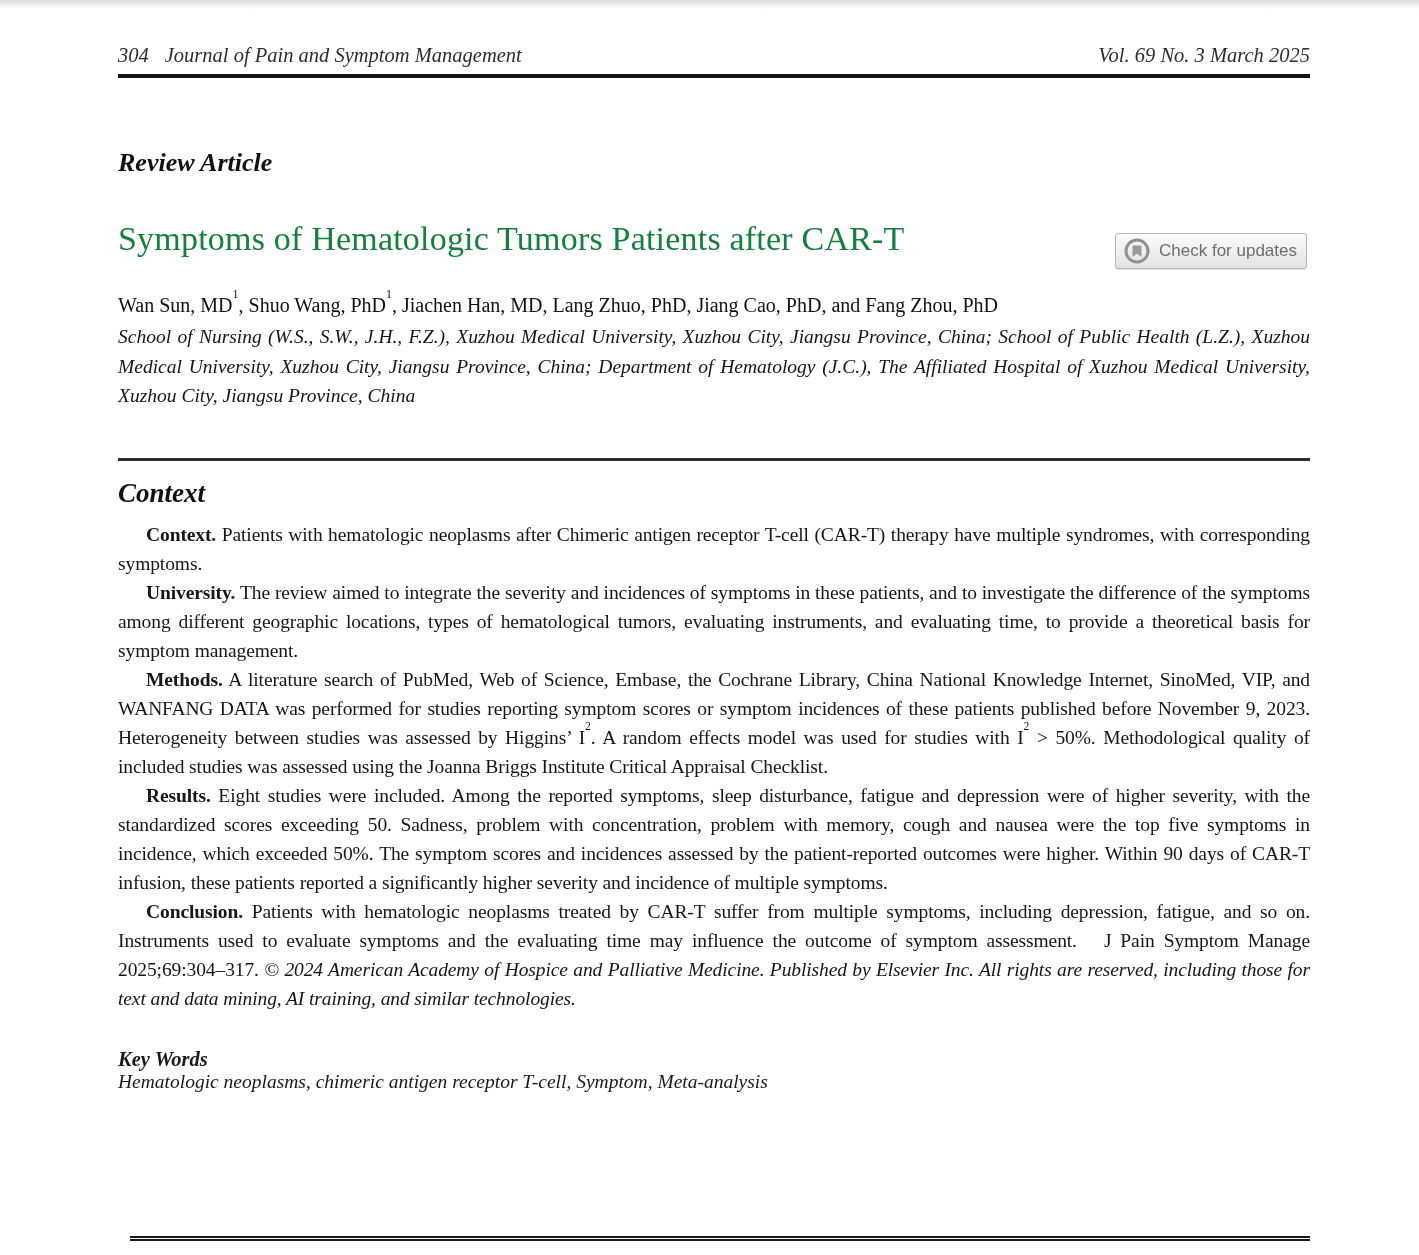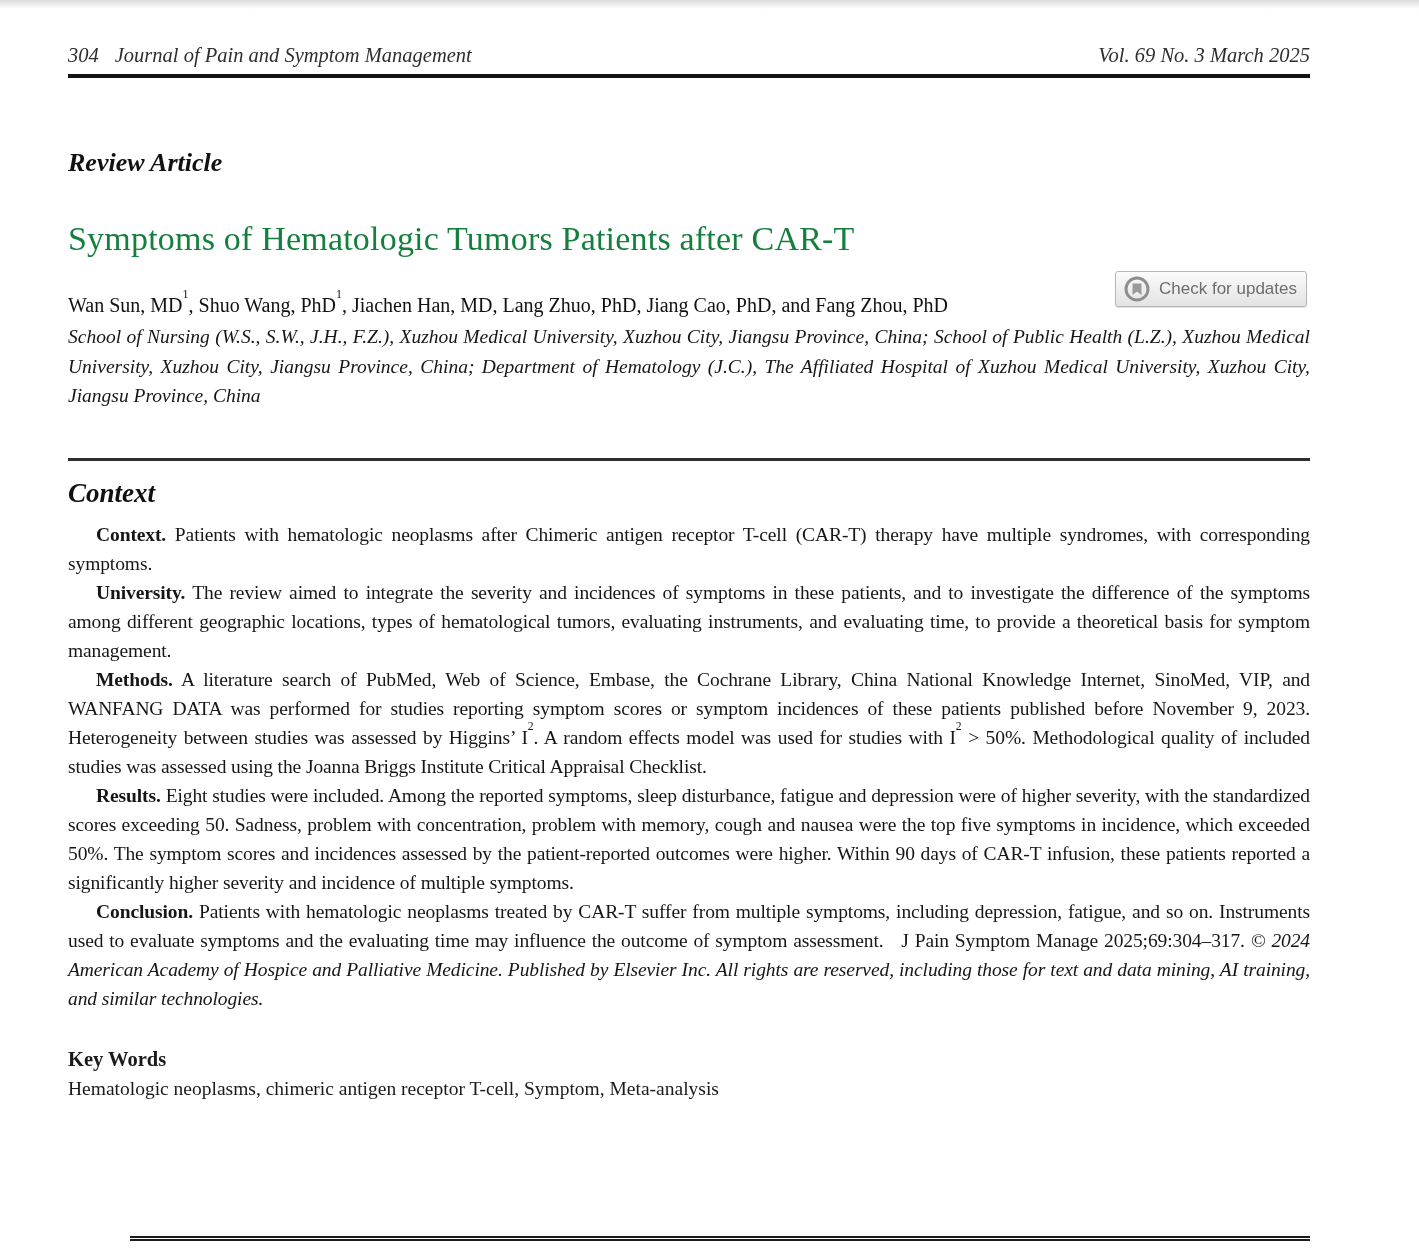--- a/index.html
+++ b/index.html
@@ -9,21 +9,21 @@
     width:1419px; height:1255px;
     background:#ffffff;
     overflow:hidden;
     font-family:"Liberation Serif","DejaVu Serif",serif;
     color:#1a1a1a;
   }
   .page-top-shade {
     position:absolute; top:0; left:0; right:0; height:9px;
     background:linear-gradient(#dcdcdc,#ffffff);
   }
-  .content { padding:0 109px 0 68px; }
+  .content { padding:0 109px 0 118px; }
 
   
   .running-header {
     margin-top:44px;
     display:flex; justify-content:space-between; align-items:baseline;
     font-style:italic; font-size:20.5px; color:#2e2e2e;
   }
   .rh-left { display:flex; align-items:baseline; }
   .rh-page-number { margin-right:16px; }
   .header-rule { margin-top:7px; height:4px; background:#141414; }
@@ -36,21 +36,21 @@
     letter-spacing:0.2px;
   }
   .check-updates {
     position:absolute; left:1115px; top:233px;
     width:192px; height:36px;
     display:inline-flex; align-items:center;
     padding:0 19px 0 8px;
     background:linear-gradient(#fbfbfb,#e3e3e3);
     border:1px solid #b6b6b6; border-radius:3px;
     box-shadow:0 1px 1px rgba(0,0,0,0.12);
-    cursor:pointer; text-decoration:none;margin-top:38px;
+    cursor:pointer; text-decoration:none;
   }
   .check-updates .cu-label {
     margin-left:9px;
     font-family:"Liberation Sans","DejaVu Sans",sans-serif;
     font-size:17px; color:#6d6d6d; white-space:nowrap;
   }
 
   
   .authors { margin-top:30px; font-size:20px; color:#111; }
   .affiliations {
@@ -61,22 +61,22 @@
   
   .section-rule { margin-top:47px; height:3px; background:#2f2f2f; }
   .abstract-heading { margin-top:17px; font-size:27px; font-weight:bold; font-style:italic; color:#111; }
   .abstract-body { margin-top:11px; }
   .abstract-body p {
     font-size:19.5px; line-height:29px; text-align:justify;
     text-indent:28px; color:#161616; letter-spacing:-0.1px;
   }
 
   
-  .keywords-heading { margin-top:35px; font-size:20.5px; font-weight:bold; }
-  .keywords-text { margin-top:7px; font-size:19.5px; }
+  .keywords-heading { margin-top:35px; font-size:20.5px; font-weight:bold; font-style:italic; }
+  .keywords-text { font-style:italic; font-size:19.5px; }
 
   
   .bottom-rule {
     position:absolute; left:130px; right:109px; top:1236px;
     height:0; border-top:5px double #1b1b1b;
   }
 
   
   .run-b { font-weight:bold; }
   .run-i { font-style:italic; }

